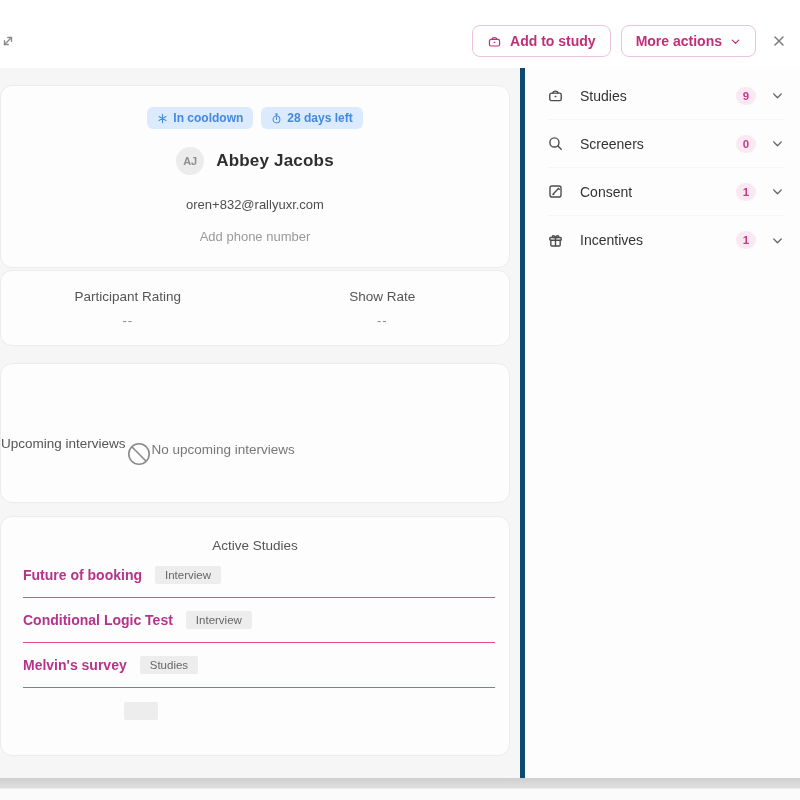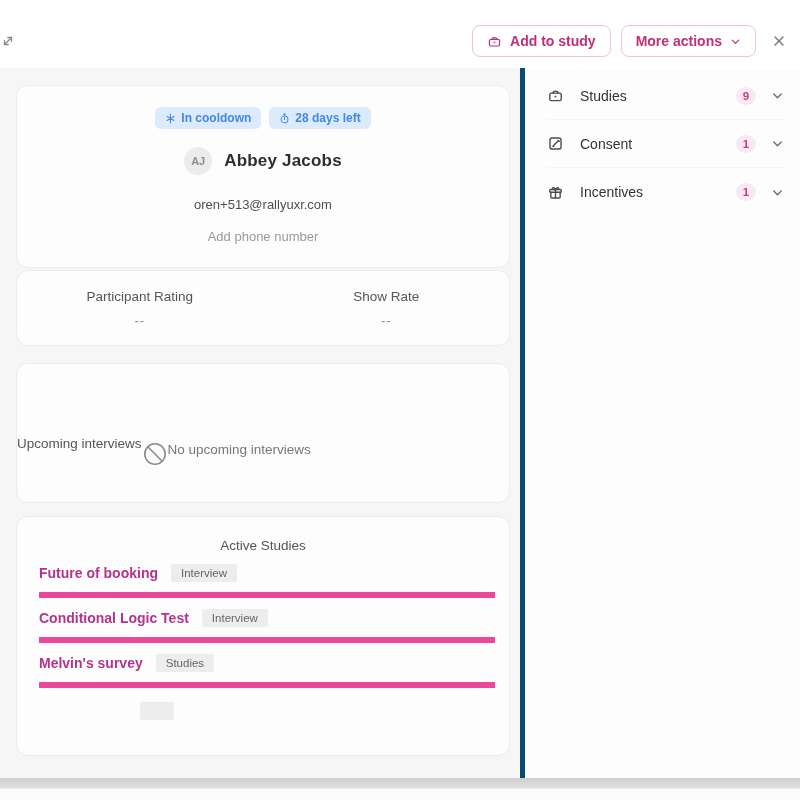--- a/index.html
+++ b/index.html
@@ -11,21 +11,21 @@
             padding:14px 14px 0 0; background:#ffffff; }
   .expand-btn { color:#8a8a8a; width:16px; height:16px; cursor:pointer; }
   .header-actions { display:flex; align-items:center; gap:10px; }
   .btn { display:flex; align-items:center; gap:8px; background:#fff; border:1px solid #ecc3da;
          color:#bf3078; border-radius:8px; padding:7px 14px; font-size:14px; font-weight:600;
          font-family:"Liberation Sans", sans-serif; cursor:pointer; }
   .close-x { color:#7a7a7a; margin-left:6px; width:14px; height:14px; cursor:pointer; }
 
   
   .body { display:flex; height:710px; }
-  .main { width:520px; background:#f6f6f6; padding:17px 10px 0 16px; overflow:hidden; }
+  .main { width:520px; background:#f6f6f6; padding:17px 10px 0 0; overflow:hidden; }
   .sidebar { flex:1; background:#fdfdfd; border-left:5px solid #0c4a6e; padding:4px 16px 0 22px; }
 
   
   .card { background:#fdfdfd; border:1px solid #ececec; border-radius:12px; }
 
   .profile-card { height:183px; display:flex; flex-direction:column; align-items:center; padding-top:21px; }
   .badge-row { display:flex; gap:8px; }
   .blue-badge { display:flex; align-items:center; gap:5px; background:#dbeafd; color:#4489dd;
                 font-size:12px; font-weight:600; padding:4px 10px; border-radius:6px; }
   .identity { display:flex; align-items:center; gap:12px; margin-top:18px; }
@@ -54,21 +54,21 @@
   .upcoming-card { margin-top:17px; height:140px; display:flex; flex-direction:row; align-items:center;
                    padding-top:20px; }
   .card-title { font-size:13.5px; color:#555555; }
   .no-icon { margin-top:22px; color:#8a8a8a; width:26px; height:26px; }
   .empty-text { margin-top:13px; font-size:13.5px; color:#777777; }
 
   
   .studies-card { margin-top:13px; height:240px; padding-top:21px; overflow:hidden; }
   .studies-title { text-align:center; font-size:13.5px; color:#555555; }
   .study-row { display:flex; align-items:center; gap:13px; height:45px; margin:0 14px 0 22px;
-               border-bottom:6px solid #ec4899; }
+               border-bottom:1px solid #ec4899; }
   .study-row:first-of-type { margin-top:10px; }
   .study-link { font-size:14px; font-weight:700; color:#b5338a; cursor:pointer; }
   .gray-badge { background:#ededed; color:#666666; font-size:11.5px; padding:3px 10px;
                 border-radius:2px; min-width:34px; min-height:18px; display:inline-block; text-align:center; }
 
   
   .side-row { display:flex; align-items:center; height:48px; border-bottom:1px solid #f6f6f6; cursor:pointer; }
   .side-row:last-child { border-bottom:none; }
   .side-icon { width:17px; height:17px; color:#4c4c4c; flex-shrink:0; }
   .side-label { margin-left:16px; font-size:14px; color:#333333; flex:1; }
@@ -146,21 +146,21 @@
                   <path d="M6 1.2 V2.6 M4.8 1.2 H7.2 M6 7 V4.8"></path>
               </svg>
             </span>
             <span>28 days left</span>
           </span>
         </div>
         <div class="identity">
           <span class="avatar">AJ</span>
           <span class="p-name">Abbey Jacobs</span>
         </div>
-        <div class="p-email">oren+513@rallyuxr.com</div>
+        <div class="p-email">oren+832@rallyuxr.com</div>
         <div class="p-phone">Add phone number</div>
       </div>
 
 
       <div class="card stats-card">
         <div class="stat">
           <span class="stat-label">Participant Rating</span>
           <span class="stat-value">--</span>
         </div>
         <div class="stat-divider"></div>
@@ -214,20 +214,35 @@
         </span>
         <span class="side-label">Studies</span>
         <span class="count-pill">9</span>
         <span class="side-chevron">
           <svg viewBox="0 0 12 12" width="13" height="13" fill="none" stroke="currentColor" stroke-width="1.3" stroke-linecap="round" stroke-linejoin="round">
               <path d="M2.5 4.5 L6 8 L9.5 4.5"></path>
             </svg>
         </span>
       </div>
 
+      <div class="side-row">
+        <span class="side-icon">
+          <svg viewBox="0 0 16 16" width="17" height="17" fill="none" stroke="currentColor" stroke-width="1.3" stroke-linecap="round">
+            <circle cx="7" cy="7" r="4.3"></circle>
+              <path d="M10.3 10.3 L13.4 13.4"></path>
+          </svg>
+        </span>
+        <span class="side-label">Screeners</span>
+        <span class="count-pill">0</span>
+        <span class="side-chevron">
+          <svg viewBox="0 0 12 12" width="13" height="13" fill="none" stroke="currentColor" stroke-width="1.3" stroke-linecap="round" stroke-linejoin="round">
+              <path d="M2.5 4.5 L6 8 L9.5 4.5"></path>
+            </svg>
+        </span>
+      </div>
 
       <div class="side-row">
         <span class="side-icon">
           <svg viewBox="0 0 16 16" width="17" height="17" fill="none" stroke="currentColor" stroke-width="1.3" stroke-linecap="round" stroke-linejoin="round">
             <rect x="2.8" y="2.8" width="10.4" height="10.4" rx="2"></rect>
             <path d="M6 10.2 L10.8 5.2 M6 10.2 L5.6 10.8 L6.4 10.6 Z"></path>
             <path d="M10.8 5.2 L11.6 6"></path>
           </svg>
         </span>
         <span class="side-label">Consent</span>

